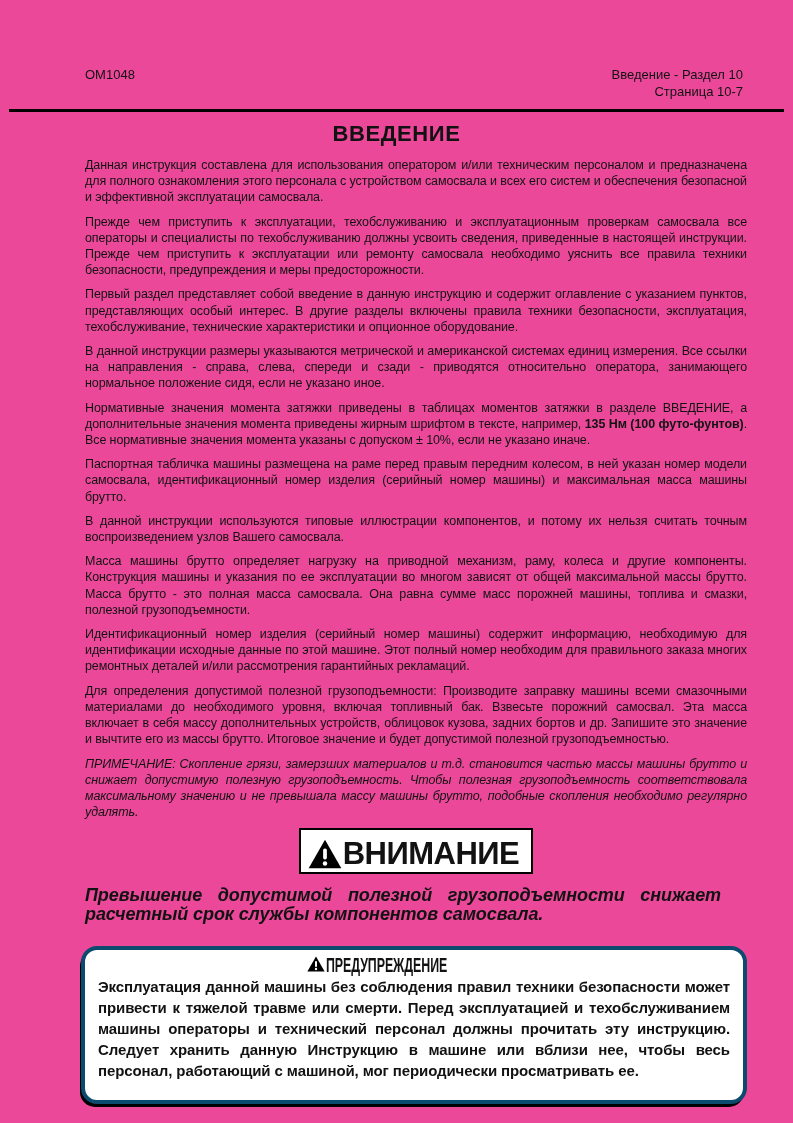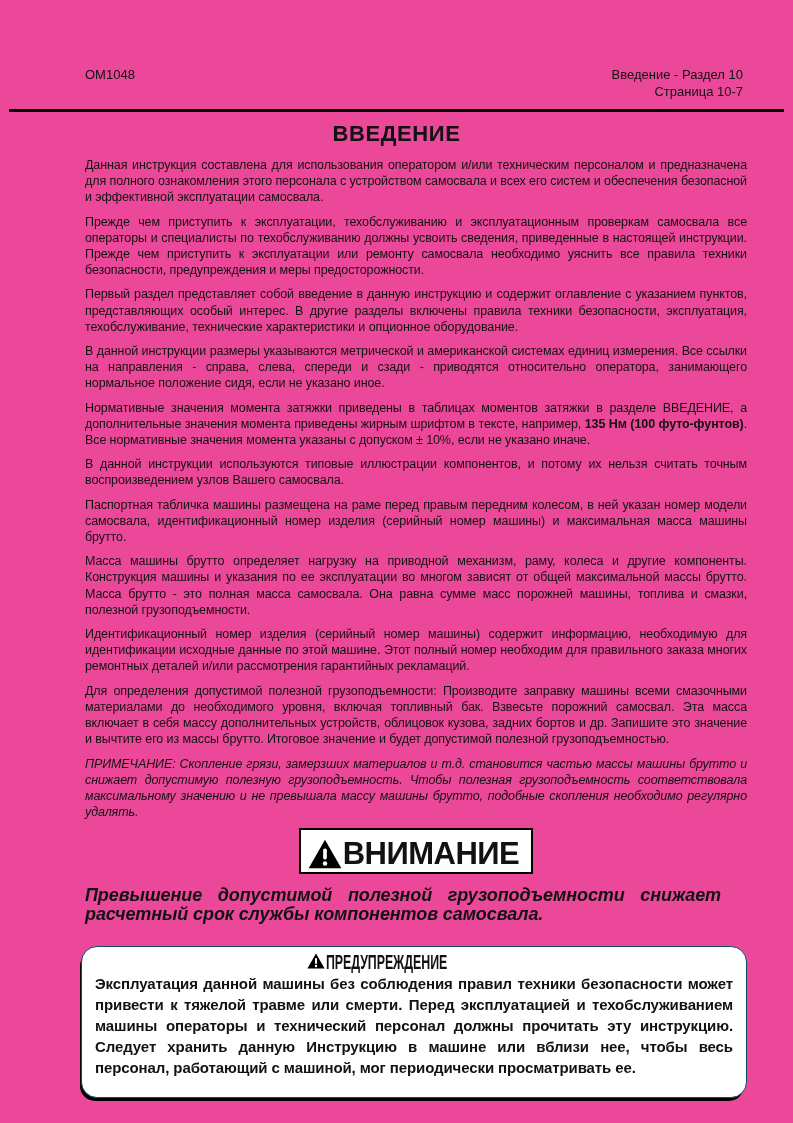--- a/index.html
+++ b/index.html
@@ -14,21 +14,21 @@
   .bodycol p{margin:0 0 8px;text-align:justify;}
   .bodycol p.note{font-style:italic;}
   .watermark{position:absolute;top:248px;left:322px;font-size:27px;color:#333;
              letter-spacing:.5px;z-index:6;white-space:nowrap;}
   .caution-box{display:flex;align-items:center;justify-content:center;width:fit-content;
                margin:4px auto 12px;border:2px solid #000;padding:8px 12px 3px 7px;background:#fff;}
   .caution-box .big-label{font-size:31px;font-weight:800;line-height:1;letter-spacing:-0.5px;}
   .tri-big svg{width:34px;height:30px;display:block;margin:1px 1px 0 0;}
   .caution-text{font-weight:bold;font-style:italic;text-align:center;font-size:18px;
                 line-height:19px;max-width:636px;margin:0 auto;}
-  .warning-box{border:1px solid #0c4a6e;border-radius:16px;margin:22px 0 0 -4px;
+  .warning-box{border:4px solid #0c4a6e;border-radius:16px;margin:22px 0 0 -4px;
                padding:4px 13px 11px;box-shadow:-2px 4px 0 -1px #000;background:#fff;}
   .warning-head{display:flex;align-items:center;justify-content:center;}
   .tri-small svg{width:18px;height:16px;display:block;transform:translateY(-1px);}
   .warn-label{display:inline-block;transform:scaleX(0.62);transform-origin:left center;
               font-weight:800;font-size:20px;line-height:22px;margin-left:1px;}
   .warning-text{font-weight:bold;font-size:15px;line-height:21px;text-align:justify;margin:1px 2px 0;}
 </style>
 </head>
 <body>
 
@@ -46,22 +46,22 @@
 
   <div class="title">ВВЕДЕНИЕ</div>
 
 
   <div class="bodycol">
     <p>Данная инструкция составлена для использования оператором и/или техническим персоналом и предназначена для полного ознакомления этого персонала с устройством самосвала и всех его систем и обеспечения безопасной и эффективной эксплуатации самосвала.</p>
     <p>Прежде чем приступить к эксплуатации, техобслуживанию и эксплуатационным проверкам самосвала все операторы и специалисты по техобслуживанию должны усвоить сведения, приведенные в настоящей инструкции. Прежде чем приступить к эксплуатации или ремонту самосвала необходимо уяснить все правила техники безопасности, предупреждения и меры предосторожности.</p>
     <p>Первый раздел представляет собой введение в данную инструкцию и содержит оглавление с указанием пунктов, представляющих особый интерес. В другие разделы включены правила техники безопасности, эксплуатация, техобслуживание, технические характеристики и опционное оборудование.</p>
     <p>В данной инструкции размеры указываются метрической и американской системах единиц измерения. Все ссылки на направления - справа, слева, спереди и сзади - приводятся относительно оператора, занимающего нормальное положение сидя, если не указано иное.</p>
     <p><span>Нормативные значения момента затяжки приведены в таблицах моментов затяжки в разделе ВВЕДЕНИЕ, а дополнительные значения момента приведены жирным шрифтом в тексте, например, </span><b>135 Нм (100 футо-фунтов)</b><span>. Все нормативные значения момента указаны с допуском ± 10%, если не указано иначе.</span></p>
+    <p>Паспортная табличка машины размещена на раме перед правым передним колесом, в ней указан номер модели самосвала, идентификационный номер изделия (серийный номер машины) и максимальная масса машины брутто.</p>
     <p>В данной инструкции используются типовые иллюстрации компонентов, и потому их нельзя считать точным воспроизведением узлов Вашего самосвала.</p>
-    <p>Паспортная табличка машины размещена на раме перед правым передним колесом, в ней указан номер модели самосвала, идентификационный номер изделия (серийный номер машины) и максимальная масса машины брутто.</p>
     <p>Масса машины брутто определяет нагрузку на приводной механизм, раму, колеса и другие компоненты. Конструкция машины и указания по ее эксплуатации во многом зависят от общей максимальной массы брутто. Масса брутто - это полная масса самосвала. Она равна сумме масс порожней машины, топлива и смазки, полезной грузоподъемности.</p>
     <p>Идентификационный номер изделия (серийный номер машины) содержит информацию, необходимую для идентификации исходные данные по этой машине. Этот полный номер необходим для правильного заказа многих ремонтных деталей и/или рассмотрения гарантийных рекламаций.</p>
     <p>Для определения допустимой полезной грузоподъемности: Производите заправку машины всеми смазочными материалами до необходимого уровня, включая топливный бак. Взвесьте порожний самосвал. Эта масса включает в себя массу дополнительных устройств, облицовок кузова, задних бортов и др. Запишите это значение и вычтите его из массы брутто. Итоговое значение и будет допустимой полезной грузоподъемностью.</p>
     <p class="note">ПРИМЕЧАНИЕ: Скопление грязи, замерзших материалов и т.д. становится частью массы машины брутто и снижает допустимую полезную грузоподъемность. Чтобы полезная грузоподъемность соответствовала максимальному значению и не превышала массу машины брутто, подобные скопления необходимо регулярно удалять.</p>
 
     <div class="caution-box">
       <span class="tri-big">
         <svg viewBox="0 0 100 88" xmlns="http://www.w3.org/2000/svg">
           <path d="M50 2 L98 86 L2 86 Z" fill="#000"></path>
           <rect x="44.5" y="28" width="11" height="32" rx="5" fill="#fff"></rect>

